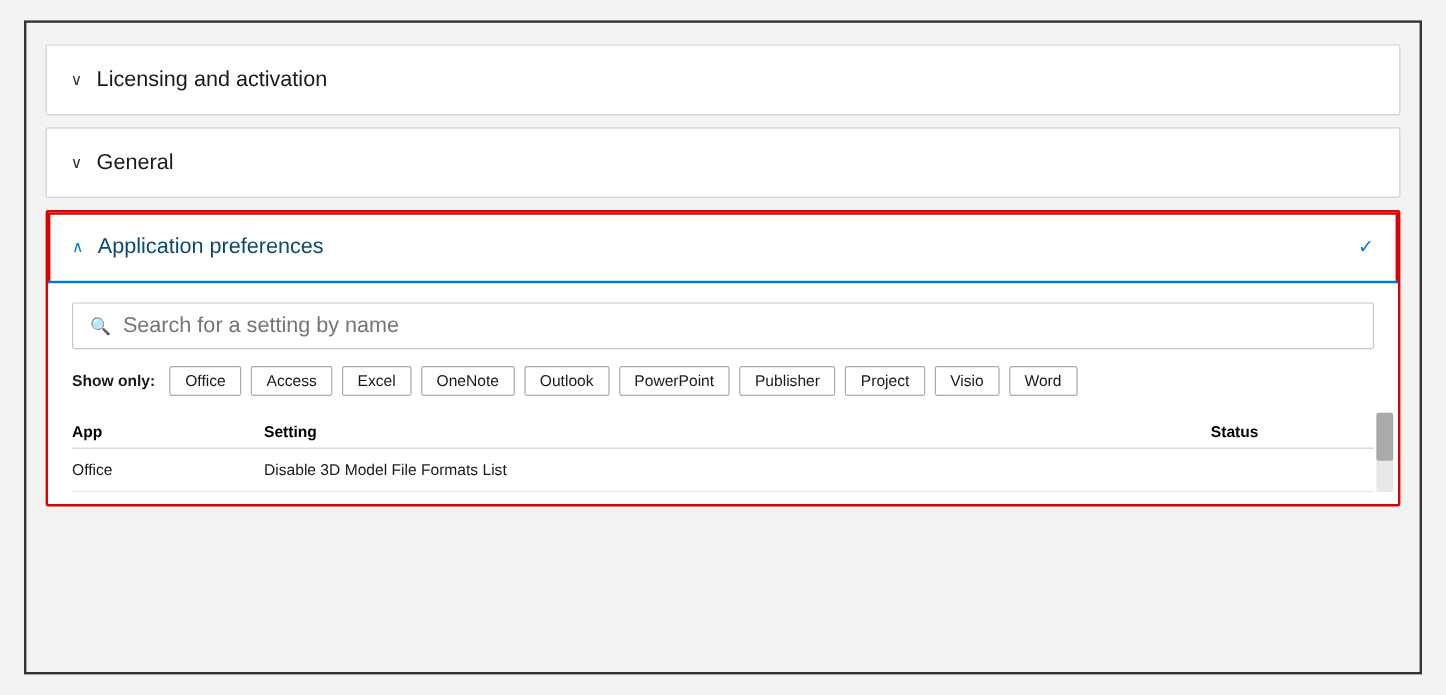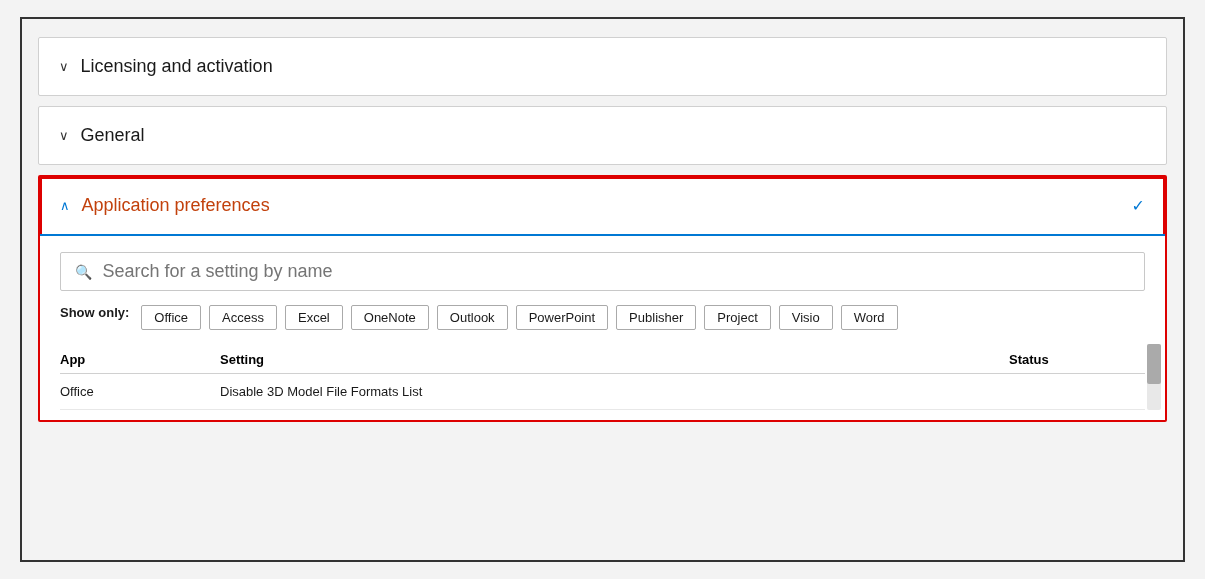--- a/index.html
+++ b/index.html
@@ -55,21 +55,21 @@
       border: 2px solid #d00;
       box-shadow: 0 0 0 2px #d00 inset;
     }
     .accordion-item.active .accordion-header {
       border-bottom: 2px solid #0078d4;
     }
     .accordion-item.active .chevron {
       color: #0078d4;
     }
     .accordion-item.active .title {
-      color: #c2410c;
+      color: #0c4a6e;
     }
     .accordion-content {
       padding: 16px 20px 10px 20px;
       background: #fff;
     }
     .search-bar {
       display: flex;
       align-items: center;
       border: 1px solid #c8c8c8;
       border-radius: 2px;
@@ -85,21 +85,21 @@
     .search-bar input {
       border: none;
       outline: none;
       font-size: 18px;
       color: #888;
       width: 100%;
       background: transparent;
     }
     .filter-row {
       display: flex;
-      align-items: flex-start;
+      align-items: center;
       gap: 8px;
       margin-bottom: 14px;
       flex-wrap: wrap;
     }
     .filter-row .label {
       font-size: 13px;
       font-weight: 600;
       color: #1a1a1a;
       margin-right: 4px;
     }

